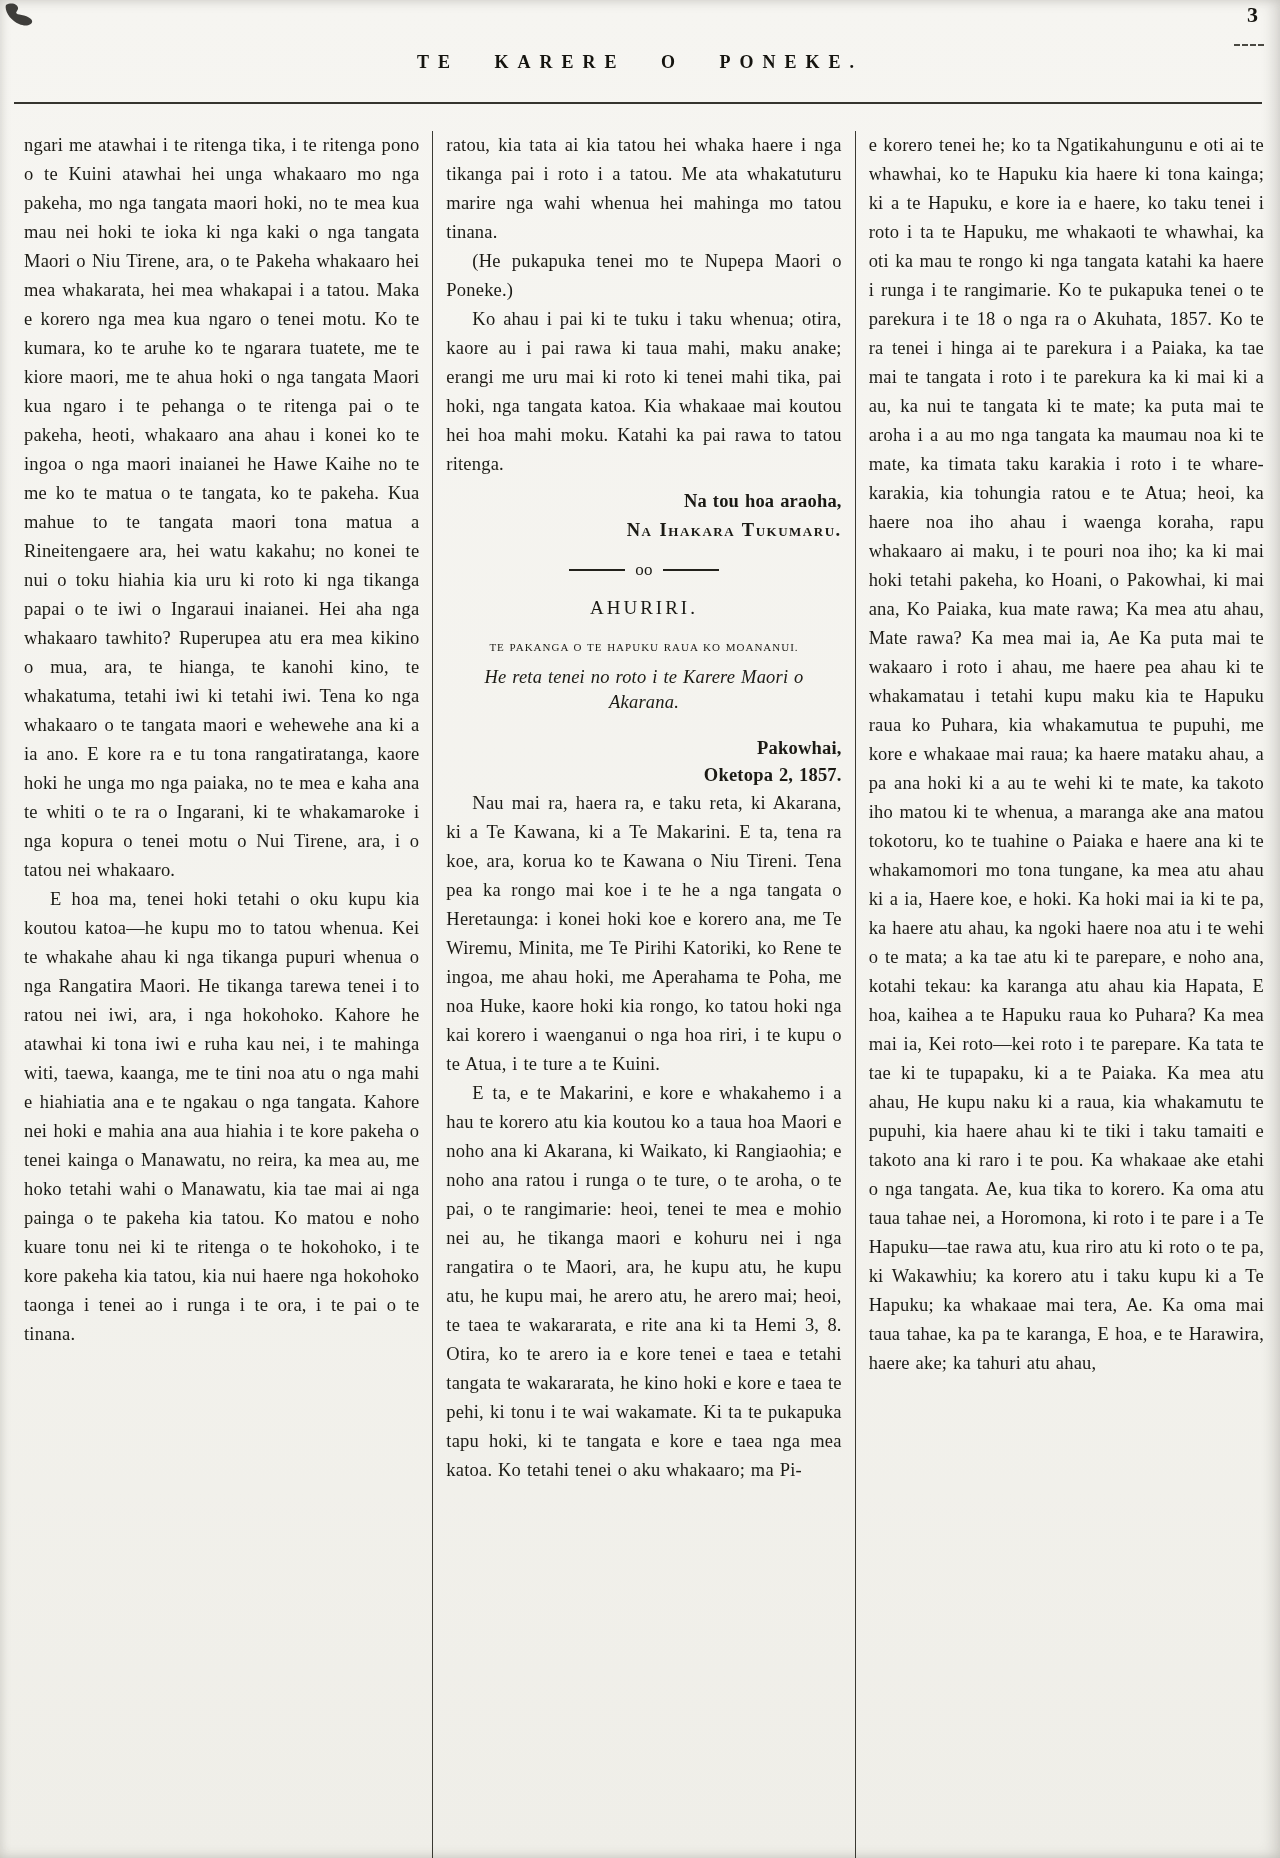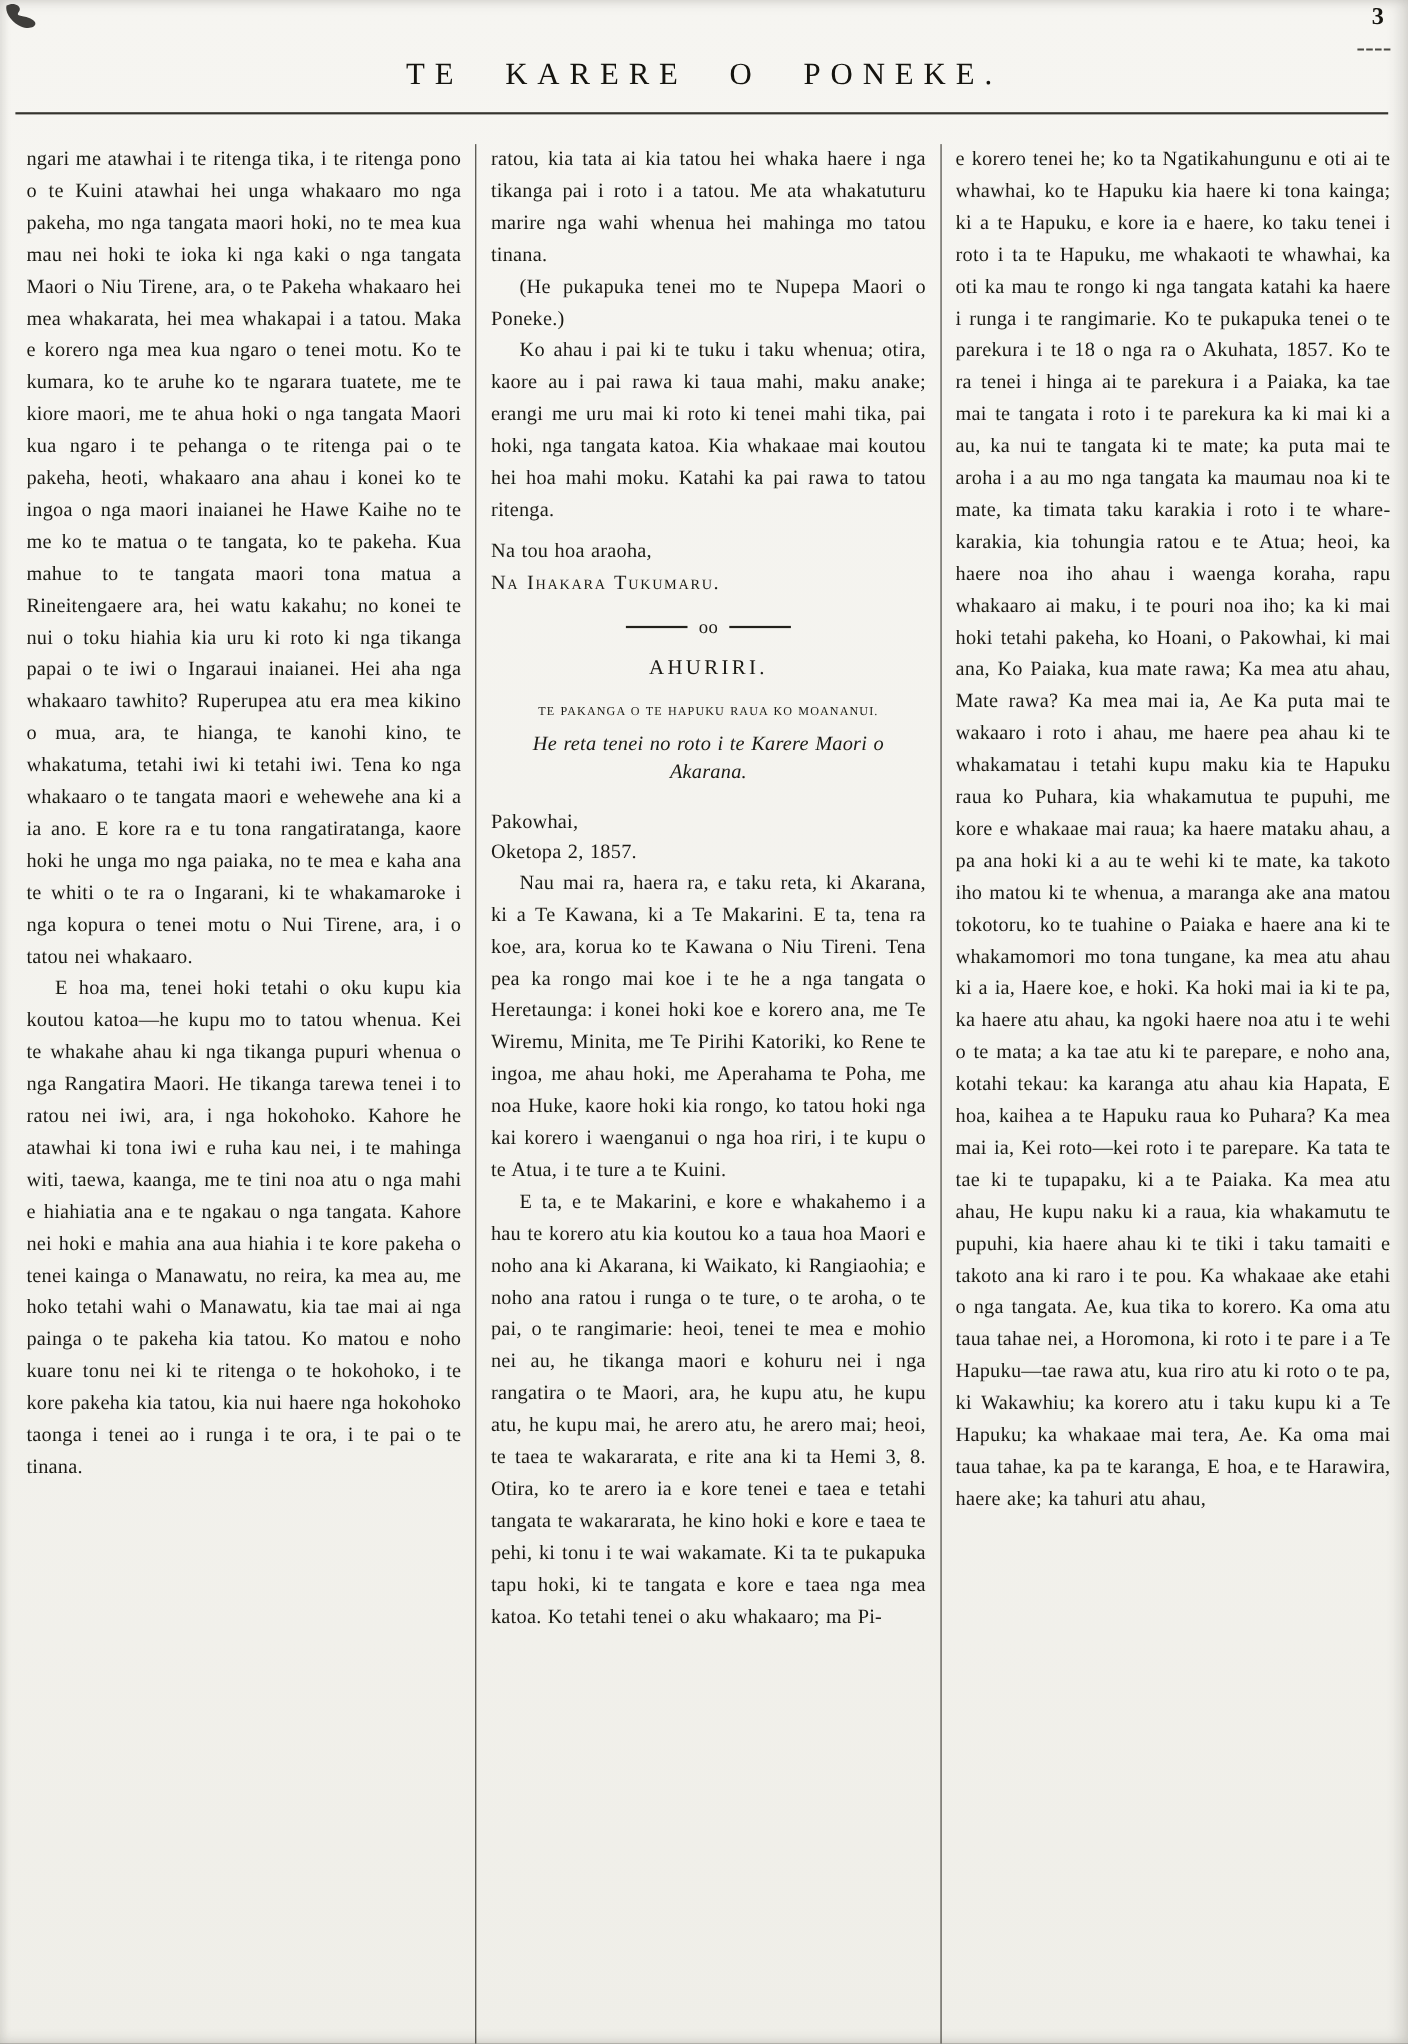--- a/index.html
+++ b/index.html
@@ -12,22 +12,22 @@
     color: #171611;
     font-family: "Liberation Serif", "DejaVu Serif", serif;
     overflow: hidden;
     box-shadow: inset -6px 0 14px rgba(60,58,50,0.18), inset 3px 0 8px rgba(60,58,50,0.10);
   }
   .smudge { position: absolute; top: 2px; left: 4px; }
   .masthead { position: relative; padding-top: 52px; text-align: center; height: 42px; }
   .title {
     display: inline-block;
     margin: 0;
-    font-size: 28px;
-    font-weight: normal;
+    font-size: 18px;
+    font-weight: bold;
     letter-spacing: 9px;
     word-spacing: 22px;
     color: #15140f;
   }
   .pagenum {
     position: absolute;
     top: 2px;
     right: 22px;
     font-size: 22px;
     font-weight: bold;
@@ -54,21 +54,21 @@
     text-align: justify;
     font-size: 18.5px;
     line-height: 29px;
     letter-spacing: 0.2px;
     word-spacing: 1px;
     color: #1b1a14;
   }
   .colrule { width: 1px; background: #3a3932; margin: 0 13px; flex: 0 0 auto; }
   .col p { margin: 0; text-indent: 26px; }
   .col p.noindent { text-indent: 0; }
-  .col p.c { text-align: left; text-indent: 0; }
+  .col p.c { text-align: right; text-indent: 0; font-weight: bold; }
   .col p.sig { margin-top: 8px; }
   .col p.sc { font-variant: small-caps; letter-spacing: 1.5px; }
   .sep {
     display: flex;
     align-items: center;
     justify-content: center;
     gap: 10px;
     margin: 16px 0 14px;
   }
   .sep::before, .sep::after { content: ""; width: 56px; border-top: 2px solid #22211b; }

